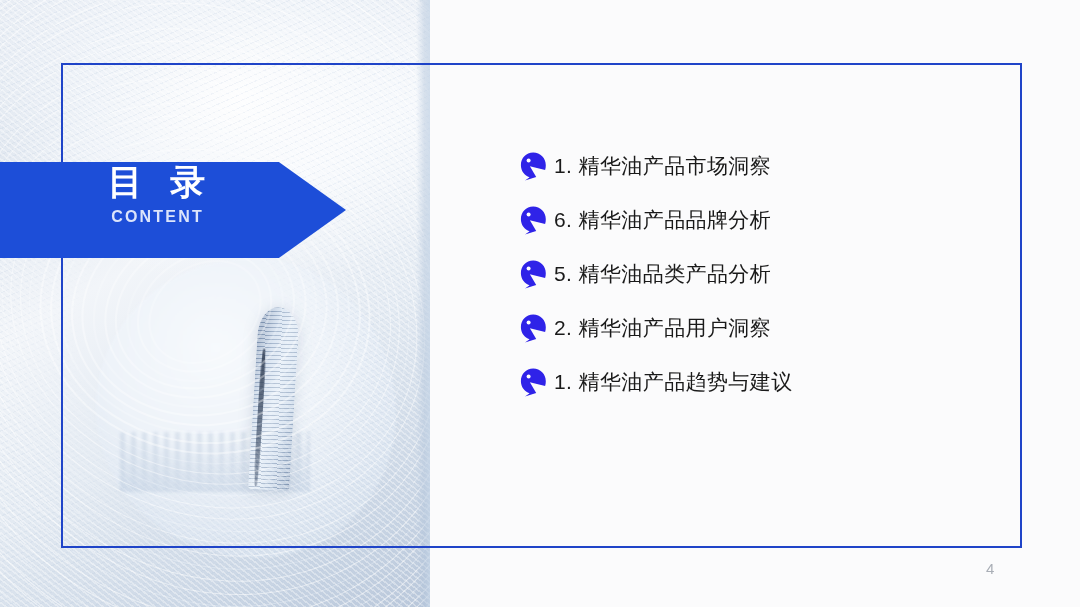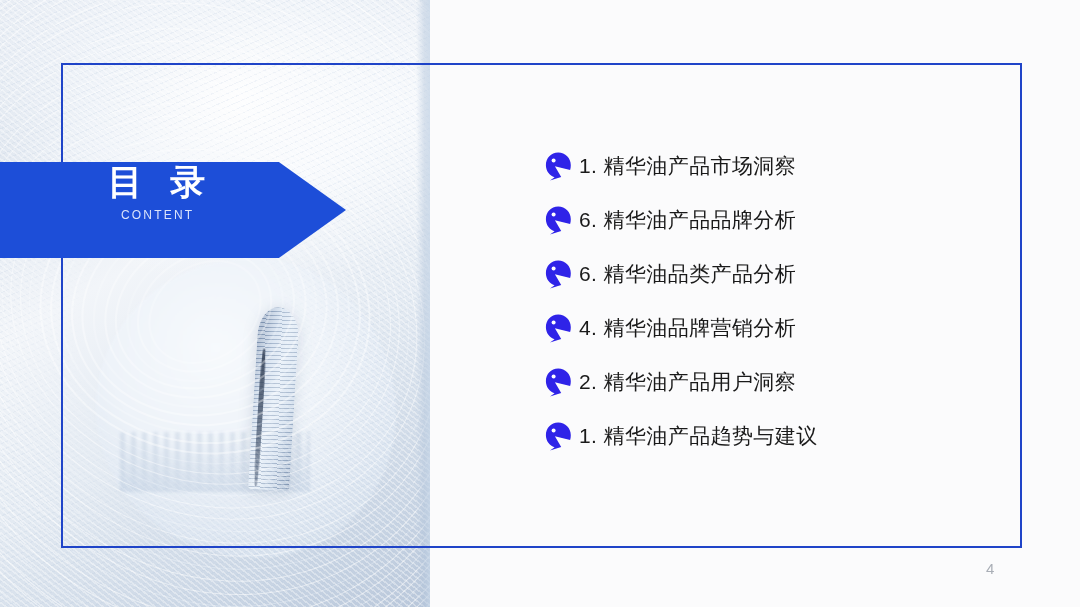--- a/index.html
+++ b/index.html
@@ -195,31 +195,31 @@
     font-weight: 700;
     letter-spacing: 9px;
     text-indent: 9px;
     line-height: 1.05;
     margin-top: 2px;
   }
   .banner-sub {
     width: 313px;
     text-align: center;
     color: #dbe4fb;
-    font-size: 12px;
-    font-weight: 400;
+    font-size: 16px;
+    font-weight: 700;
     letter-spacing: 2.2px;
     text-indent: 2.2px;
     margin-top: 7px;
   }
 
   
   .toc {
     position: absolute;
-    left: 545px;
+    left: 520px;
     top: 139px;
     width: 430px;
   }
   .toc-item {
     display: flex;
     align-items: center;
     height: 54px;
   }
   .toc-bullet {
     flex: 0 0 auto;
@@ -318,28 +318,21 @@
           <path d="M13.2 0.6 C6.0 0.6 0.9 6.3 0.9 13.2 C0.9 19.0 4.6 23.6 9.6 25.2 L5.0 28.6 L16.2 25.0 L9.9 14.2 L25.1 18.1 C25.6 16.5 25.8 14.9 25.8 13.2 C25.8 6.3 20.4 0.6 13.2 0.6 Z" fill="#2F23E8"></path>
           <circle cx="8.6" cy="8.4" r="2.0" fill="#ffffff"></circle>
         </svg>
         <span class="toc-label">6. 精华油产品品牌分析</span>
       </div>
       <div class="toc-item">
         <svg class="toc-bullet" viewBox="0 0 26 29">
           <path d="M13.2 0.6 C6.0 0.6 0.9 6.3 0.9 13.2 C0.9 19.0 4.6 23.6 9.6 25.2 L5.0 28.6 L16.2 25.0 L9.9 14.2 L25.1 18.1 C25.6 16.5 25.8 14.9 25.8 13.2 C25.8 6.3 20.4 0.6 13.2 0.6 Z" fill="#2F23E8"></path>
           <circle cx="8.6" cy="8.4" r="2.0" fill="#ffffff"></circle>
         </svg>
-        <span class="toc-label">6. 精华油品类产品分析</span>
-      </div>
-      <div class="toc-item">
-        <svg class="toc-bullet" viewBox="0 0 26 29">
-          <path d="M13.2 0.6 C6.0 0.6 0.9 6.3 0.9 13.2 C0.9 19.0 4.6 23.6 9.6 25.2 L5.0 28.6 L16.2 25.0 L9.9 14.2 L25.1 18.1 C25.6 16.5 25.8 14.9 25.8 13.2 C25.8 6.3 20.4 0.6 13.2 0.6 Z" fill="#2F23E8"></path>
-          <circle cx="8.6" cy="8.4" r="2.0" fill="#ffffff"></circle>
-        </svg>
-        <span class="toc-label">4. 精华油品牌营销分析</span>
+        <span class="toc-label">5. 精华油品类产品分析</span>
       </div>
       <div class="toc-item">
         <svg class="toc-bullet" viewBox="0 0 26 29">
           <path d="M13.2 0.6 C6.0 0.6 0.9 6.3 0.9 13.2 C0.9 19.0 4.6 23.6 9.6 25.2 L5.0 28.6 L16.2 25.0 L9.9 14.2 L25.1 18.1 C25.6 16.5 25.8 14.9 25.8 13.2 C25.8 6.3 20.4 0.6 13.2 0.6 Z" fill="#2F23E8"></path>
           <circle cx="8.6" cy="8.4" r="2.0" fill="#ffffff"></circle>
         </svg>
         <span class="toc-label">2. 精华油产品用户洞察</span>
       </div>
       <div class="toc-item">
         <svg class="toc-bullet" viewBox="0 0 26 29">

